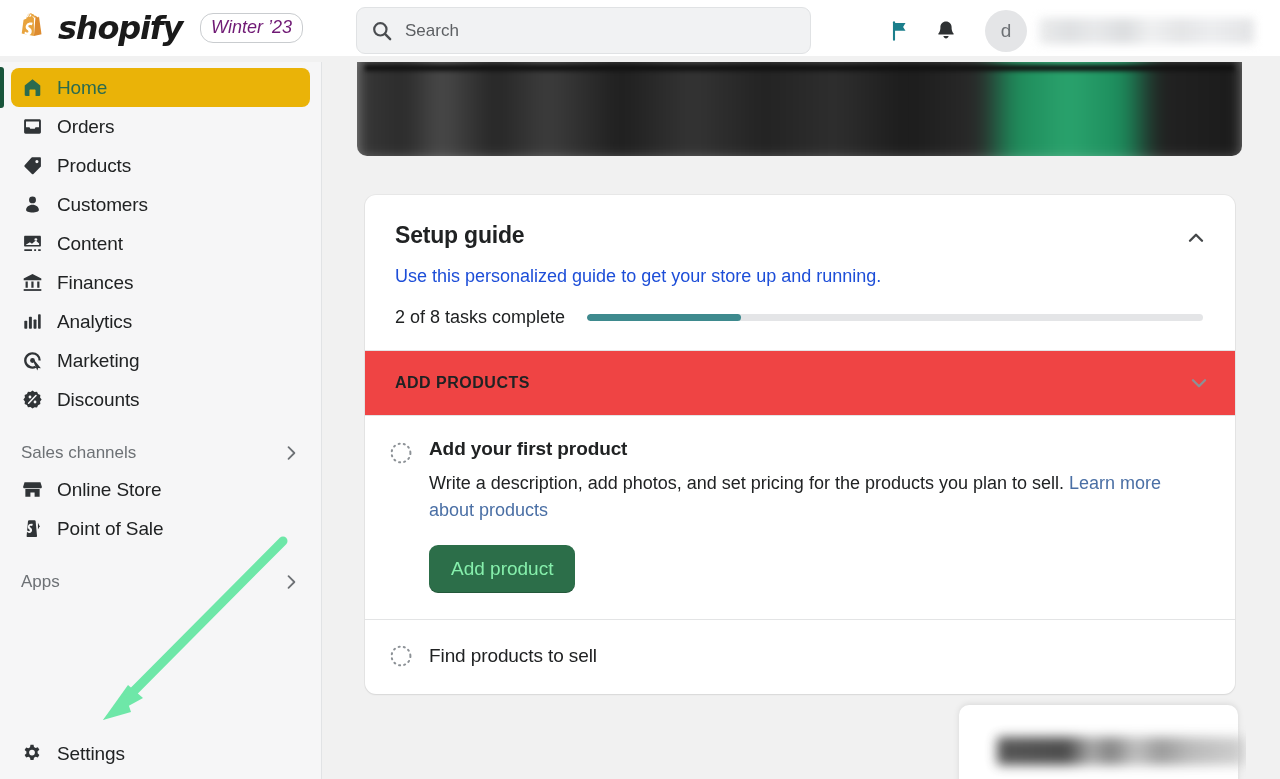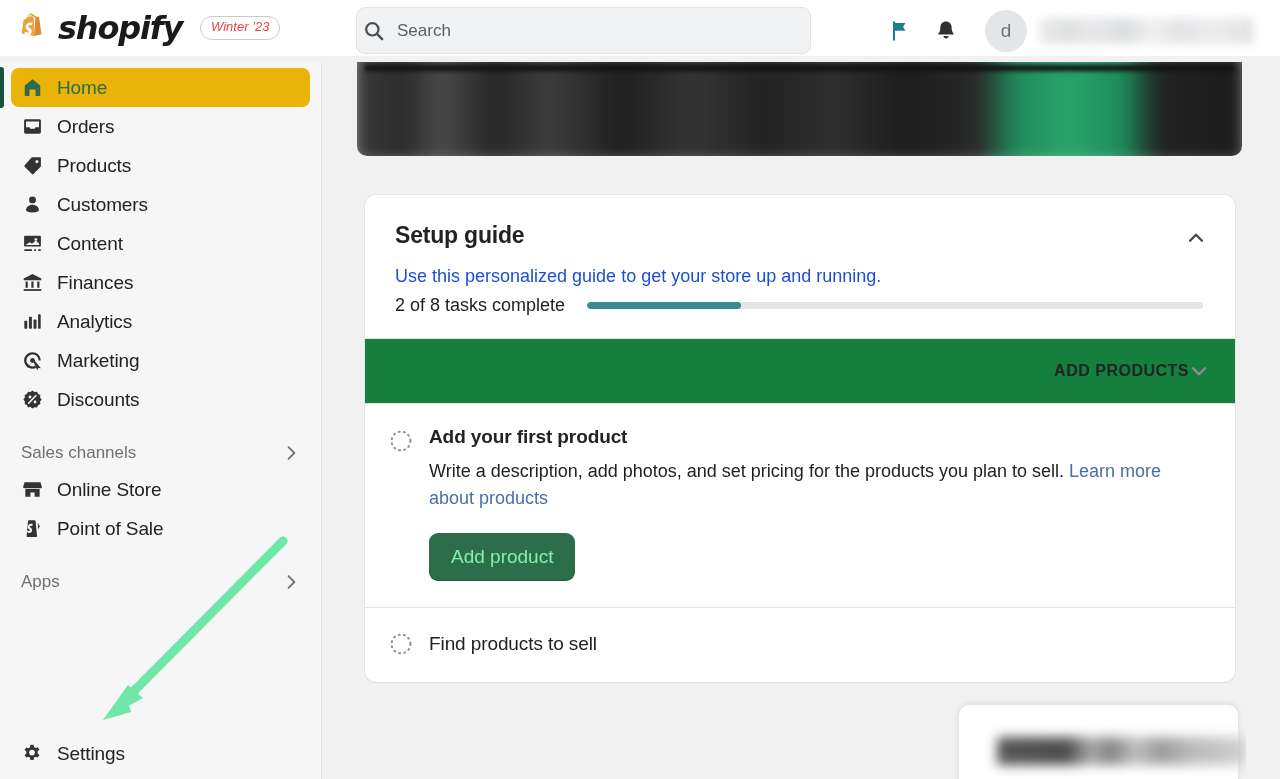--- a/index.html
+++ b/index.html
@@ -57,23 +57,23 @@
     letter-spacing: -1.2px;
     color: #1a1a1a;
     line-height: 1;
     margin-left: 2px;
   }
 
   .season-pill {
     border: 1px solid #c9cccf;
     border-radius: 13px;
     padding: 3px 10px 4px;
-    font-size: 13px;
+    font-size: 18px;
     font-style: italic;
-    color: #ef4444;
+    color: #701a75;
     white-space: nowrap;
     margin-left: 8px;
     line-height: 1.15;
   }
 
   .search-wrap {
     position: absolute;
     left: 356px;
     top: 7px;
     width: 455px;
@@ -81,21 +81,21 @@
   }
 
   .search-box {
     width: 100%;
     height: 100%;
     background: #f1f2f3;
     border: 1px solid #e0e2e4;
     border-radius: 9px;
     display: flex;
     align-items: center;
-    padding: 0 6px;
+    padding: 0 14px;
     gap: 12px;
     cursor: text;
   }
 
   .search-placeholder {
     font-size: 17px;
     color: #5c5f62;
   }
 
   .topbar-actions {
@@ -308,21 +308,21 @@
   }
 
   .card-sub {
     margin-top: 14px;
     font-size: 18px;
     color: #1d4ed8;
     line-height: 1.35;
   }
 
   .progress-row {
-    margin-top: 7px;
+    margin-top: 19px;
     display: flex;
     align-items: center;
     gap: 22px;
   }
 
   .progress-label {
     font-size: 18px;
     color: #202223;
     white-space: nowrap;
   }
@@ -349,27 +349,27 @@
     width: 34px;
     height: 34px;
     display: flex;
     align-items: center;
     justify-content: center;
     border-radius: 8px;
     cursor: pointer;
   }
 
   .group-head {
-    background: #15803d;
+    background: #ef4444;
     border-top: 1px solid #e3e4e5;
     border-bottom: 1px solid #e3e4e5;
     height: 66px;
     display: flex;
     align-items: center;
-    justify-content: flex-end;
+    justify-content: space-between;
     padding: 0 26px 0 30px;
     cursor: pointer;
   }
 
   .group-title {
     font-size: 16px;
     font-weight: 700;
     letter-spacing: 0.5px;
     color: #202223;
   }

